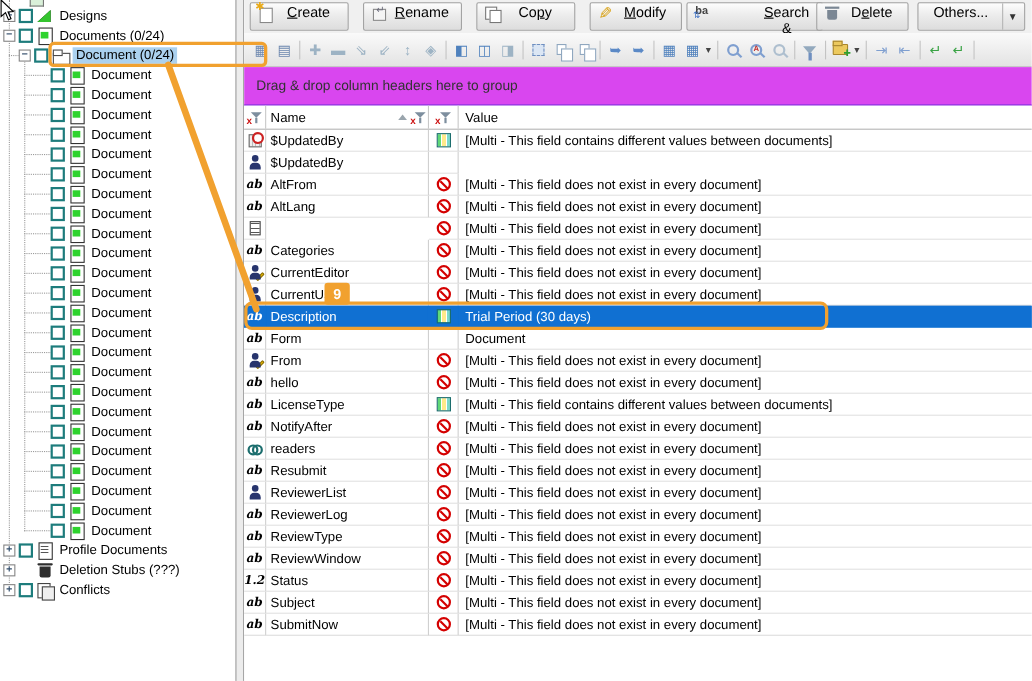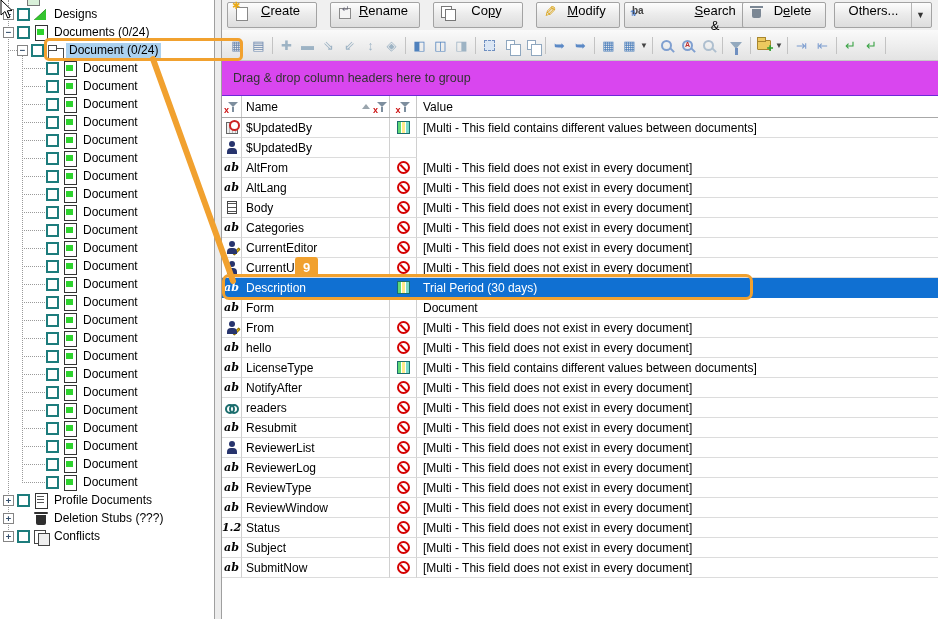--- a/index.html
+++ b/index.html
@@ -461,21 +461,20 @@
         <span class="c cb2">AltLang</span>
         <span class="c cc">
           <i class="vi vno"></i>
         </span>
         <span class="c cd">[Multi - This field does not exist in every document]</span>
       </div>
       <div class="trow" style="top: 80px;">
         <span class="c ca">
           <i class="ni nbody"></i>
         </span>
-        <span class="c cb2">Body</span>
         <span class="c cc">
           <i class="vi vno"></i>
         </span>
         <span class="c cd">[Multi - This field does not exist in every document]</span>
       </div>
       <div class="trow" style="top: 100px;">
         <span class="c ca">
           <i class="ni nab">ab</i>
         </span>
         <span class="c cb2">Categories</span>

